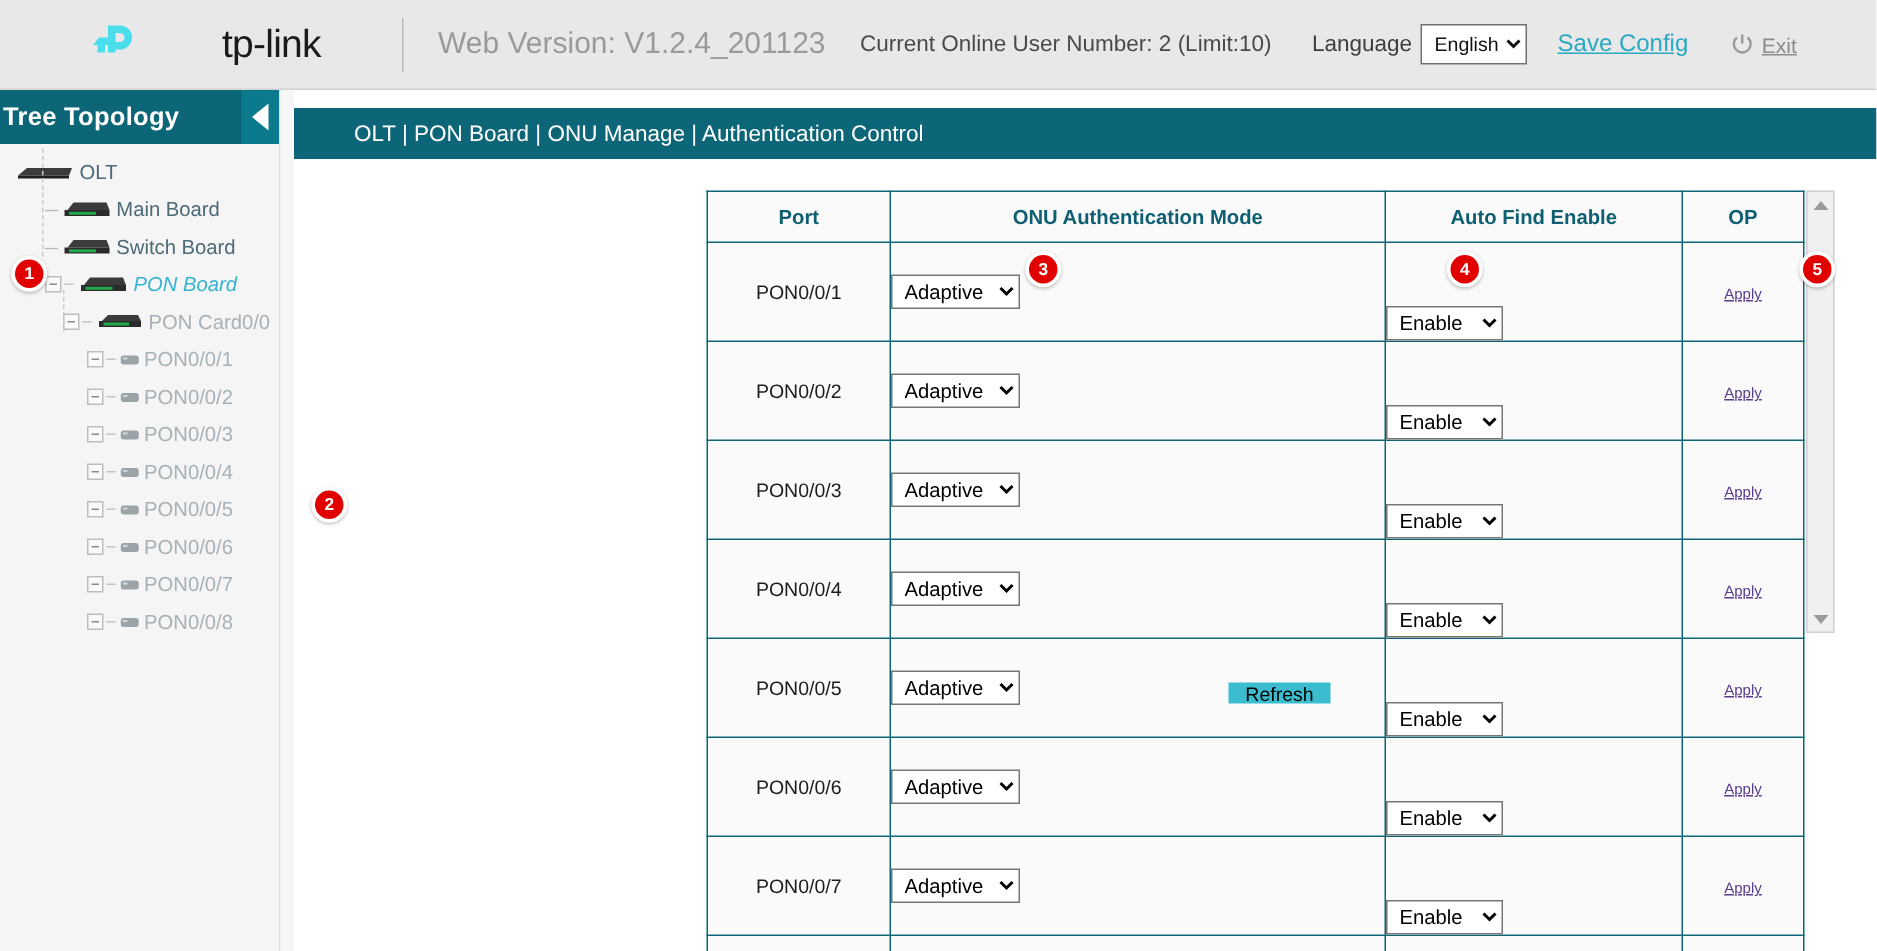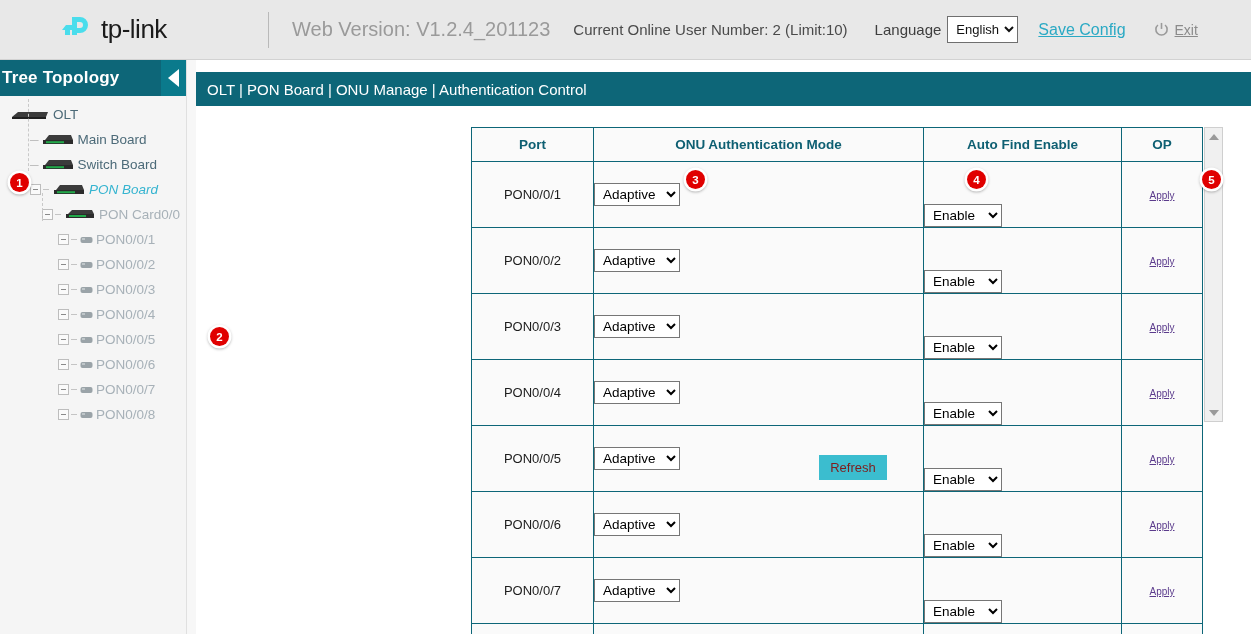--- a/index.html
+++ b/index.html
@@ -15,21 +15,21 @@
   
   .topbar {
     position: absolute; left: 0; top: 0; width: 1251px; height: 60px;
     background: #e8e8e8;
     border-bottom: 1px solid #d2d2d2;
     display: flex; align-items: center;
   }
   .logo-wrap { width: 268px; display: flex; align-items: center; padding-left: 62px; }
   .tp-logo { display: flex; align-items: center; gap: 5px; }
   .tp-mark { width: 34px; height: 30px; }
-  .tp-word { font-size: 26px; color: #1b1b1b; letter-spacing: -.5px; font-weight: 500; }
+  .tp-word { font-size: 26px; color: #1b1b1b; letter-spacing: -.5px; font-weight: 500; margin-left: 47px; }
   .vdiv { width: 1px; height: 36px; background: #b9b9b9; }
   .webver {
     font-size: 20px; color: #9a9a9a; margin-left: 23px; white-space: nowrap;
   }
   .online {
     font-size: 15px; color: #4a4a4a; margin-left: 23px; white-space: nowrap;
   }
   .langlbl { font-size: 15px; color: #3e3e3e; margin-left: 27px; }
   .langsel {
     margin-left: 6px; font-family: "Liberation Sans", sans-serif;
@@ -117,21 +117,21 @@
   .navitem.active { color: #3fb6d4; }
   .navitem .leader { color: #c6c6c6; margin-right: 3px; font-size: 12px; letter-spacing:-1px;}
 
   
   .content {
     position: absolute; left: 196px; top: 60px; width: 1055px; height: 574px;
     background: #ffffff;
   }
   .crumbbar {
     position: absolute; left: 0; top: 12px; width: 1055px; height: 34px;
-    background: #0d6678; display: flex; align-items: center;
+    background: #0d6678; display: flex; align-items: center; padding-left: 29px;
   }
   .crumbtxt { color: #ffffff; font-size: 15px; padding-left: 11px; }
 
   
   .watermark {
     position: absolute; left: 277px; top: 323px; width: 420px; height: 130px;
     pointer-events: none; z-index: 1;
   }
 
   .tablewrap {
@@ -180,22 +180,22 @@
   .tri-up {
     width: 0; height: 0; border-left: 5px solid transparent;
     border-right: 5px solid transparent; border-bottom: 6px solid #9a9a9a;
   }
   .tri-down {
     width: 0; height: 0; border-left: 5px solid transparent;
     border-right: 5px solid transparent; border-top: 6px solid #9a9a9a;
   }
 
   .refreshbtn {
-    position: absolute; left: 623px; top: 395px; width: 68px; height: 25px;
-    background: #3bbdcf; color: #7f1d1d; font-size: 13px;
+    position: absolute; left: 623px; top: 395px; width: 68px; height: 14px;
+    background: #3bbdcf; color: #000000; font-size: 13px;
     display: flex; align-items: center; justify-content: center;
     border: none; cursor: pointer; z-index: 3;
     font-family: "Liberation Sans", sans-serif;
   }
 
   
   .badge {
     position: absolute; width: 19px; height: 19px; border-radius: 50%;
     background: #e00000; color: #ffffff; font-size: 11.5px; font-weight: bold;
     display: flex; align-items: center; justify-content: center;

